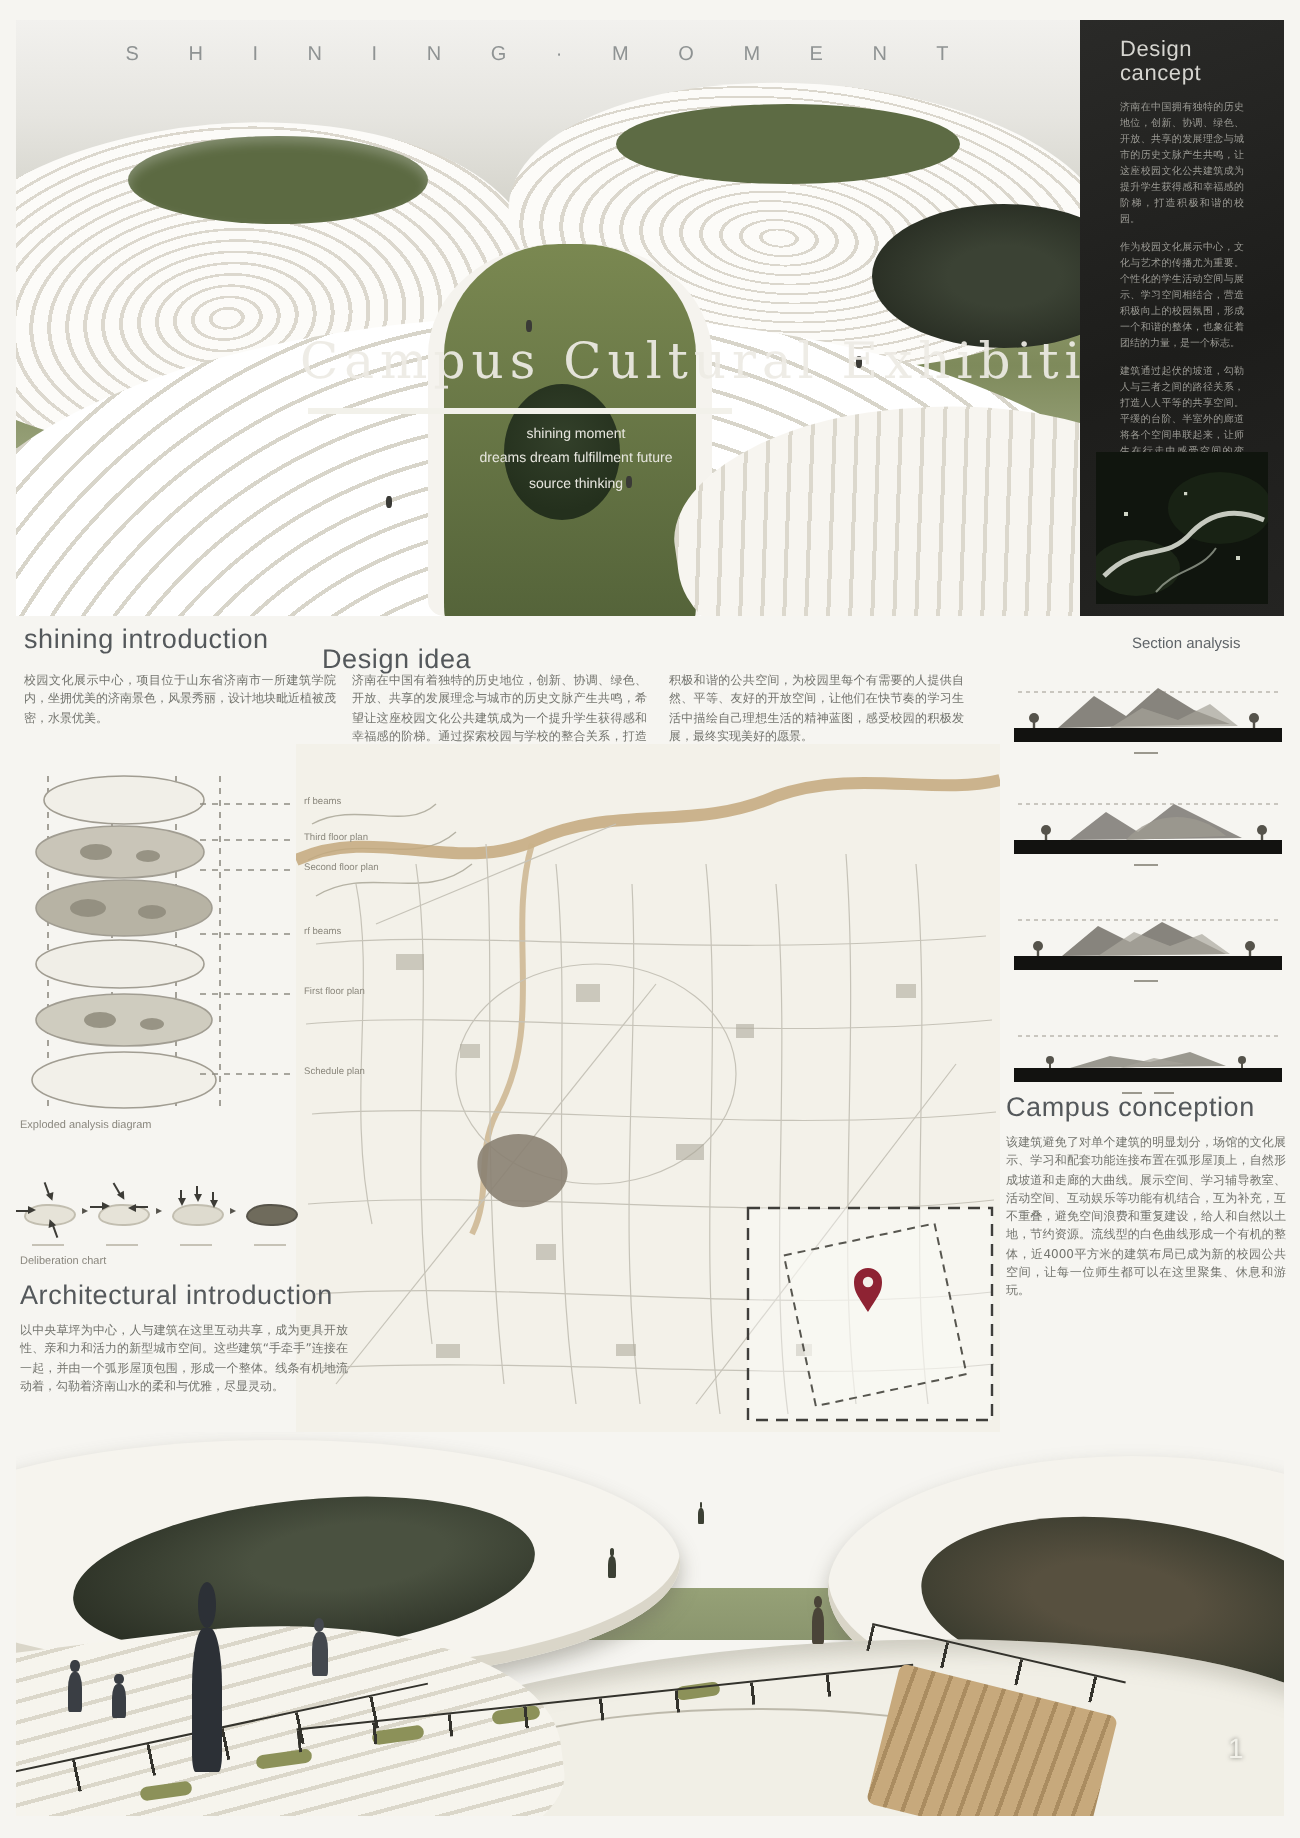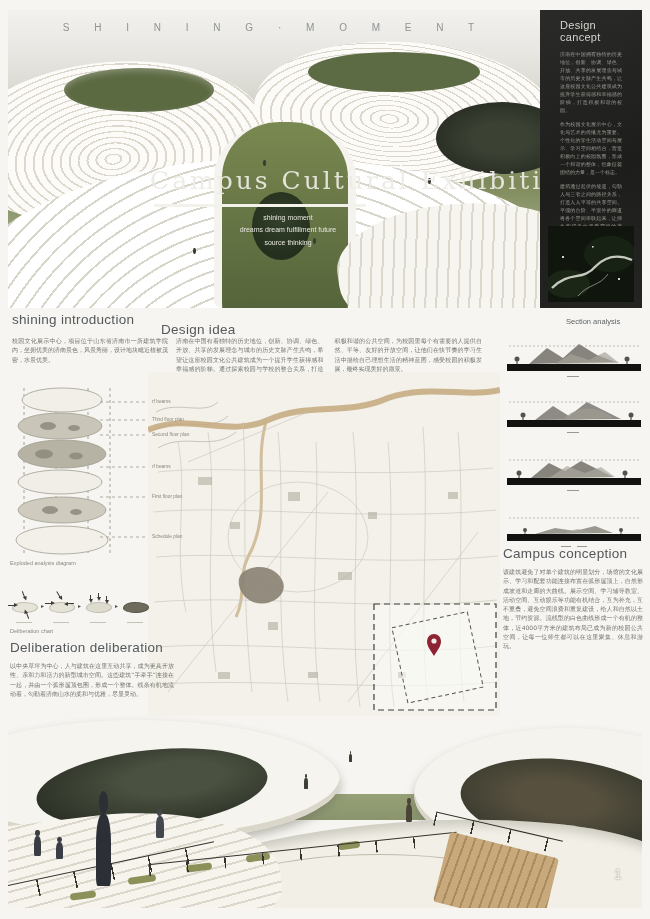--- a/index.html
+++ b/index.html
@@ -283,21 +283,21 @@
       <span class="arr" style="left:20px;top:3px;transform:rotate(90deg);width:5px;"></span>
     </div>
     <span class="sep">▸</span>
     <div class="mini final">
       <div class="blob"></div>
         <div class="ticks"></div>
     </div>
   </div>
   <div class="caption" style="left:10px;top:628px;">Deliberation chart</div>
 
-  <div class="h-main" style="left:10px;top:640px;">Deliberation deliberation</div>
+  <div class="h-main" style="left:10px;top:640px;">Architectural introduction</div>
   <div class="zh" style="left:10px;top:661px;width:164px;">以中央草坪为中心，人与建筑在这里互动共享，成为更具开放性、亲和力和活力的新型城市空间。这些建筑“手牵手”连接在一起，并由一个弧形屋顶包围，形成一个整体。线条有机地流动着，勾勒着济南山水的柔和与优雅，尽显灵动。</div>
 
   <svg class="strip" style="top:336px;" width="138" height="44" viewBox="0 0 138 44">
     <line x1="4" y1="10" x2="134" y2="10" stroke="#9b988e" stroke-width="0.6" stroke-dasharray="2 2"></line>
     <path d="M24,28 L42,12 L58,22 L74,8 L92,19 L110,26 Z" fill="#7b7870" opacity="0.9"></path>
     <path d="M50,28 L66,18 L84,24 L100,16 L114,27 Z" fill="#a5a298" opacity="0.7"></path>
     <g fill="#55534b">
         <circle cx="12" cy="23" r="2.5"></circle>
         <rect x="11.4" y="23" width="1.2" height="5"></rect>
       <circle cx="122" cy="23" r="2.5"></circle>

